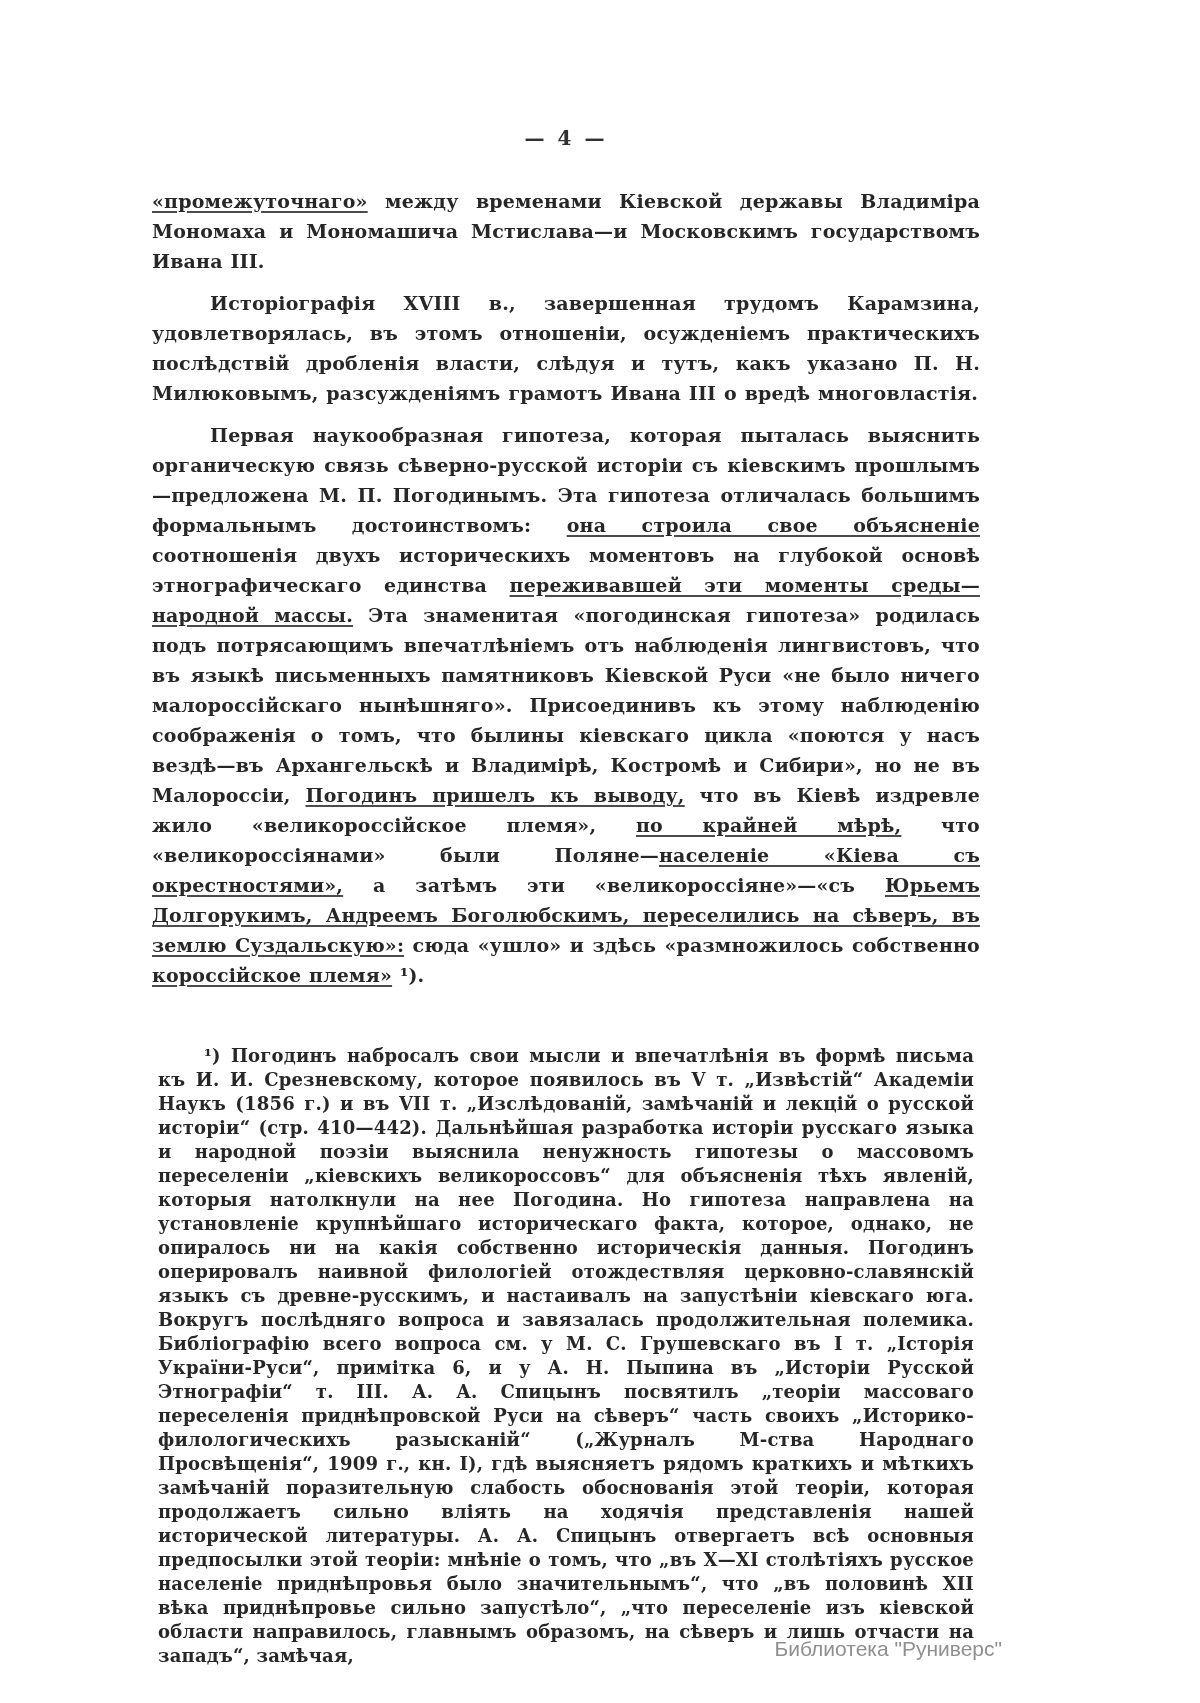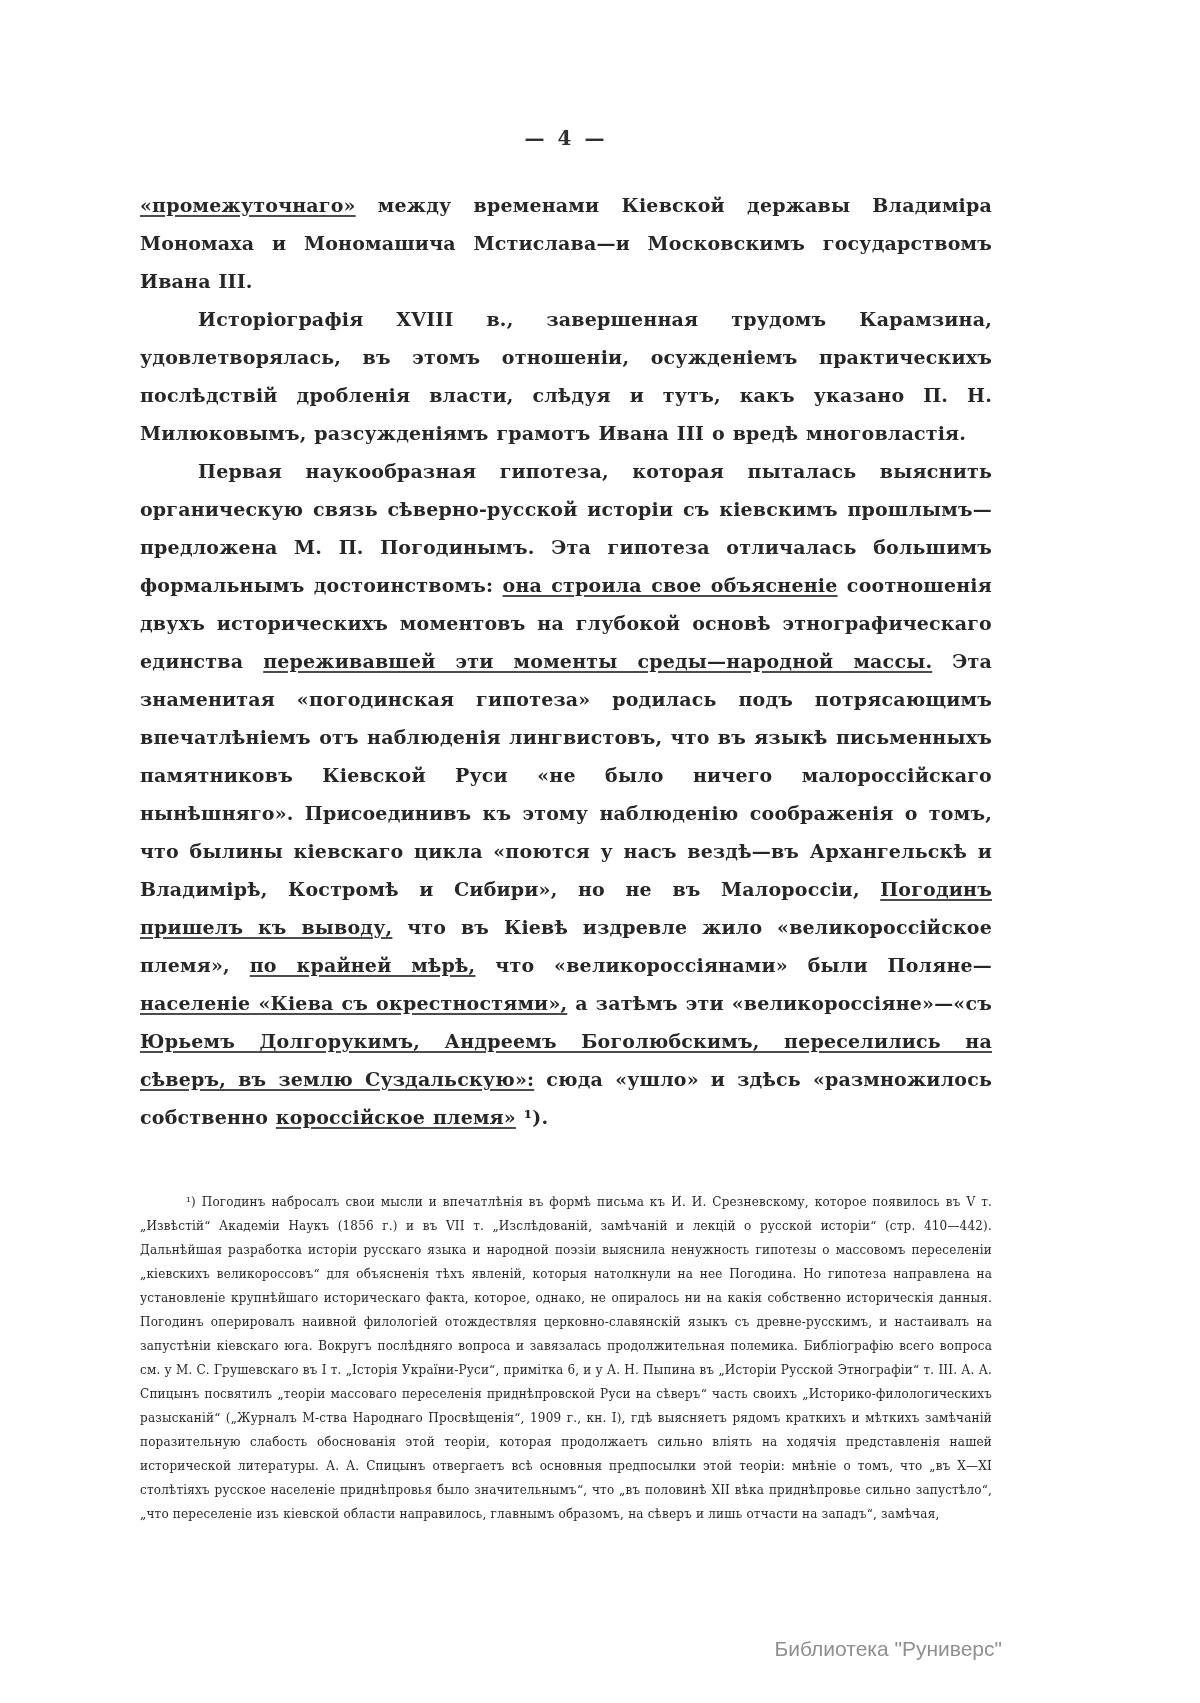--- a/index.html
+++ b/index.html
@@ -19,35 +19,35 @@
   }
   .pagenum{
     text-align:center;
     font-weight:bold;
     font-size:20px;
     letter-spacing:3px;
     color:#303030;
     margin-bottom:36px;
   }
   .main-text p{
-    margin:0;
+    margin:12px;
     font-size:19px;
-    line-height:38px;
+    line-height:30px;
     font-weight:bold;
     text-align:justify;
     letter-spacing:0.2px;
     word-spacing:1px;
   }
   .main-text p.indent{text-indent:58px;}
   .footnote{margin-top:54px;}
   .footnote p{
-    margin:0;
-    font-size:12px;
+    margin:18px;
+    font-size:18px;
     line-height:24px;
-    font-weight:normal;
+    font-weight:bold;
     text-align:justify;
     letter-spacing:0.2px;
   }
   .footnote p.indent{text-indent:46px;}
   .u{
     text-decoration:underline;
     text-decoration-thickness:1.5px;
     text-underline-offset:3px;
     text-decoration-color:#4c4c4c;
   }

